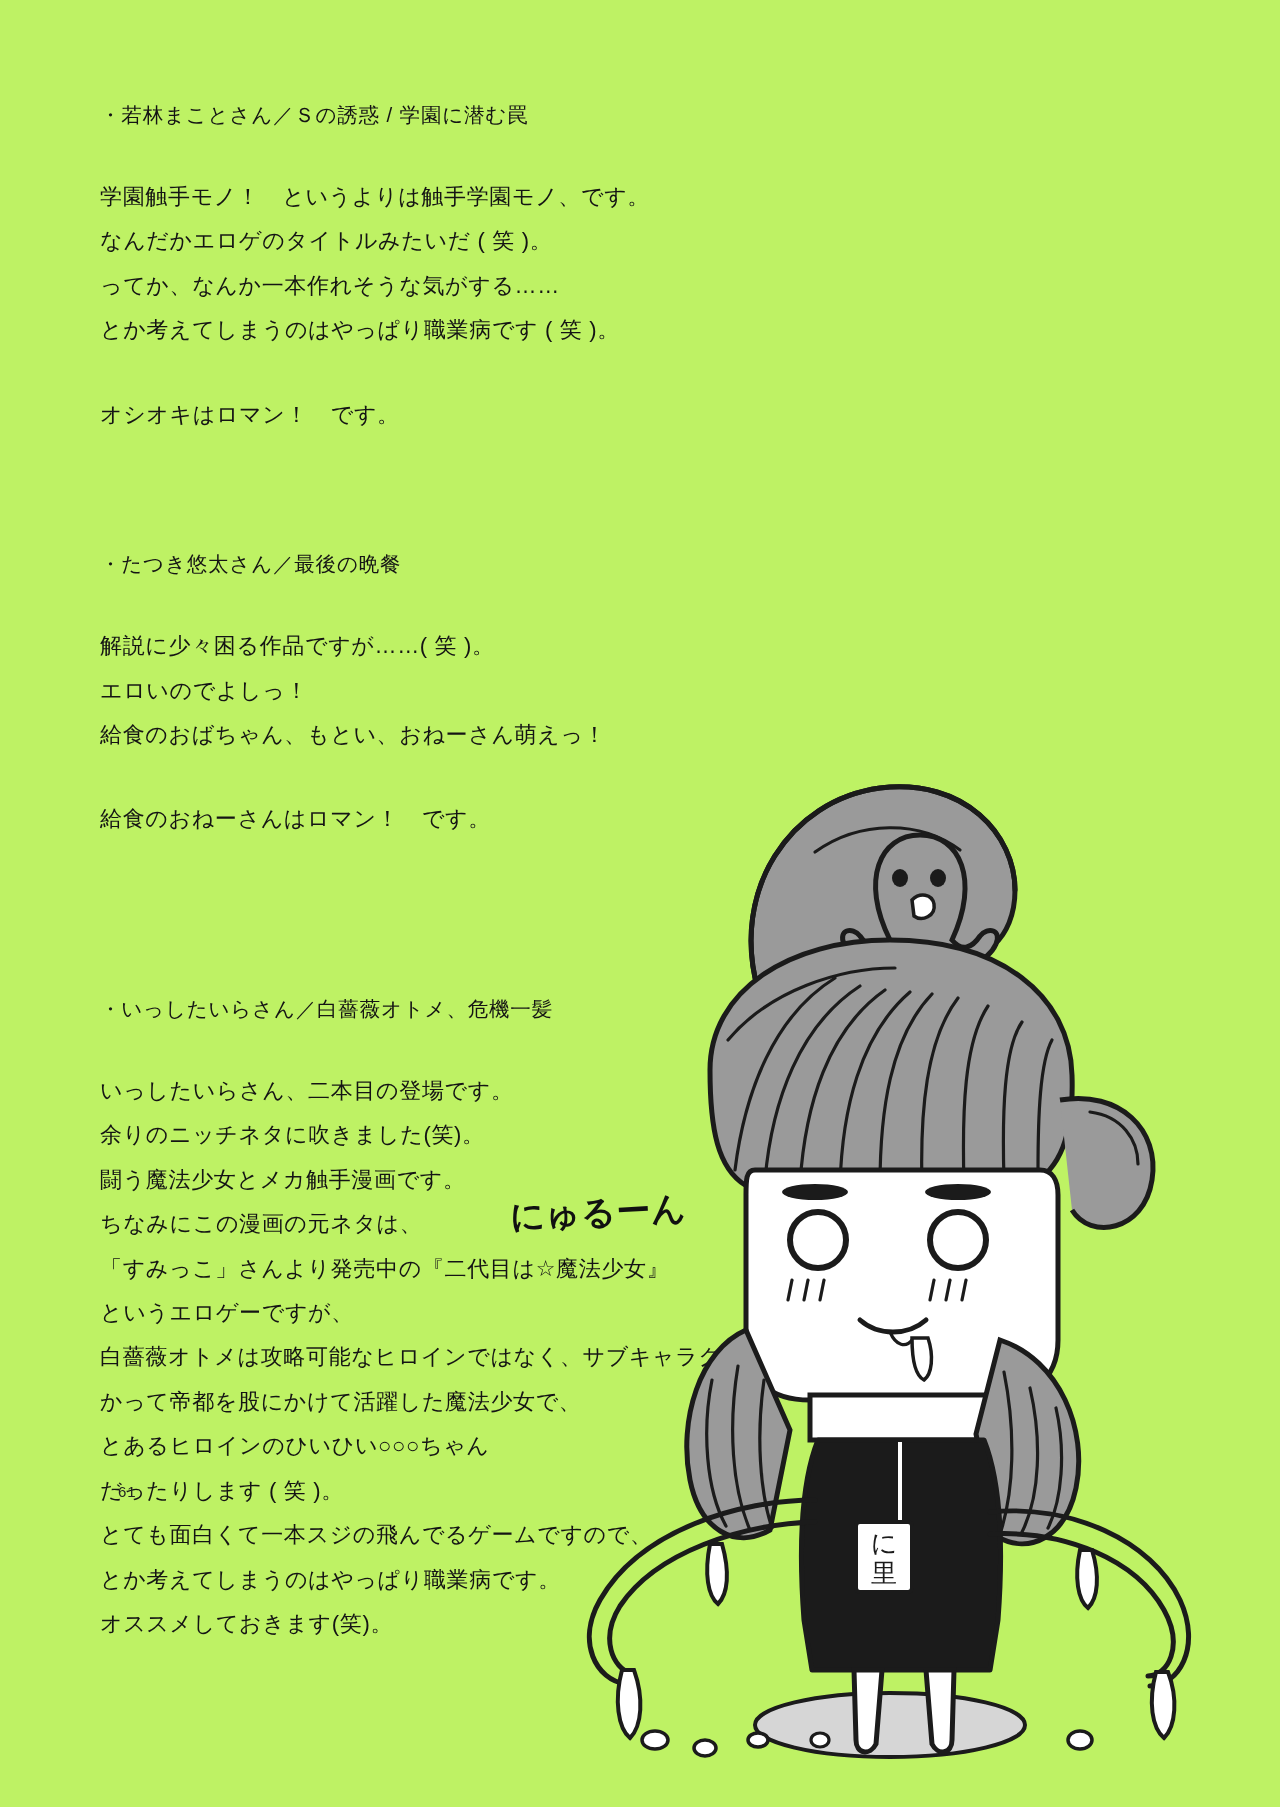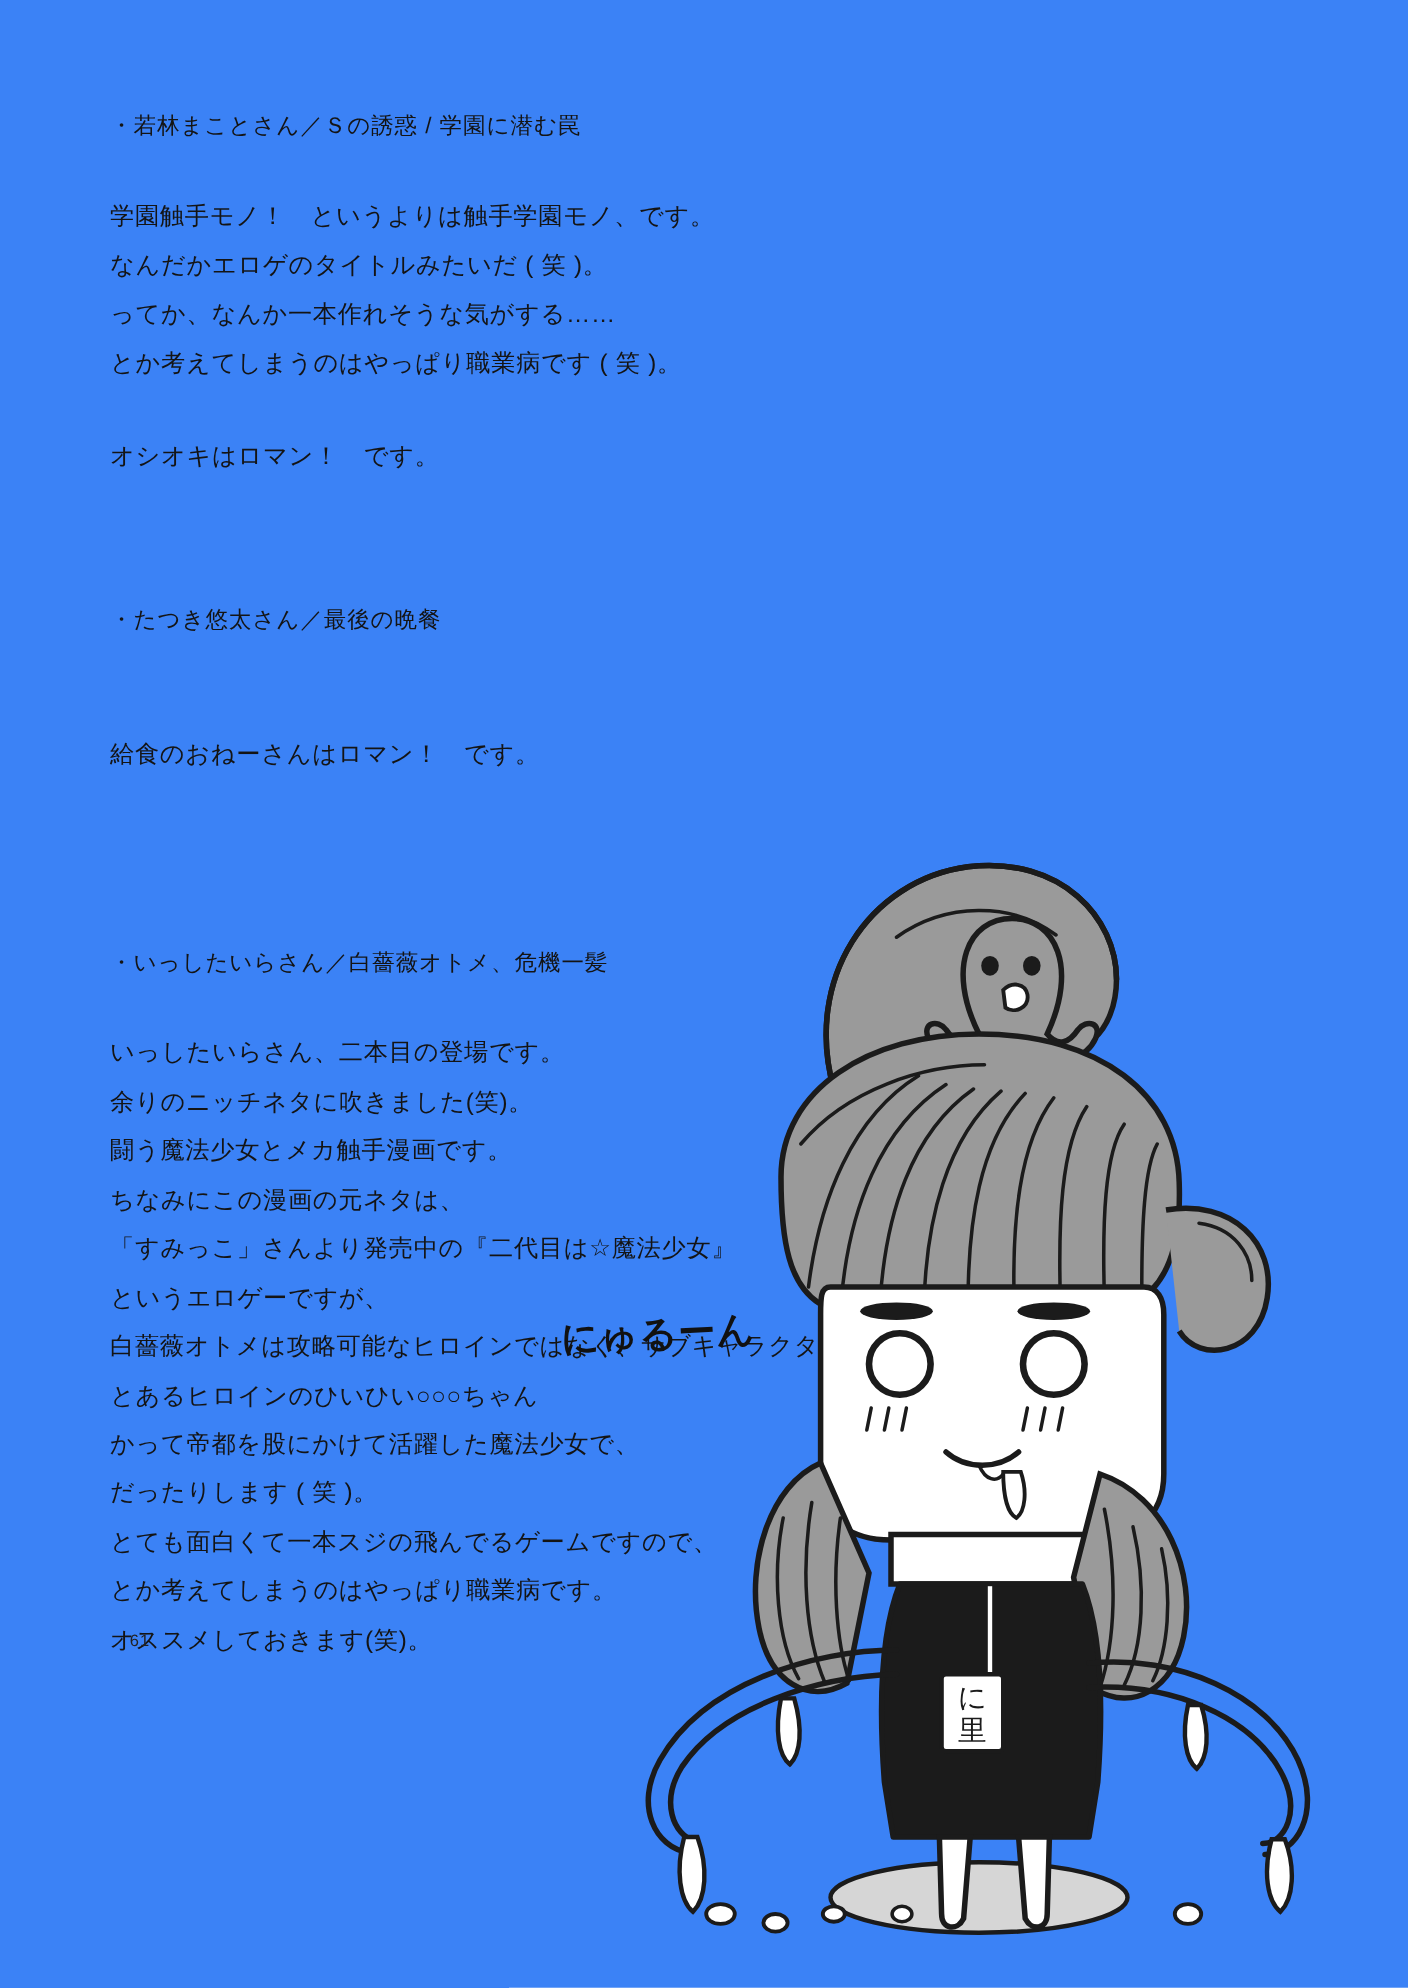--- a/index.html
+++ b/index.html
@@ -12,21 +12,21 @@
     height: 1807px;
     position: relative;
     font-family: "Liberation Sans", "DejaVu Sans", sans-serif;
     color: #1a1a1a;
     overflow: hidden;
   }
 
   .page {
     position: absolute;
     inset: 0;
-    background: #3b82f6;
+    background: #bef264;
     text-decoration: underline;
   }
 
   .text-column {
     position: absolute;
     left: 100px;
     top: 96px;
     width: 620px;
   }
 
@@ -111,42 +111,47 @@
       <div class="para">
         <span class="line">オシオキはロマン！　です。</span>
       </div>
     </div>
 
     <div class="gap-xl"></div>
 
     <div class="section">
       <div class="heading">・たつき悠太さん／最後の晩餐</div>
       <div class="gap-md"></div>
+      <div class="para">
+        <span class="line">解説に少々困る作品ですが……( 笑 )。</span>
+        <span class="line">エロいのでよしっ！</span>
+        <span class="line">給食のおばちゃん、もとい、おねーさん萌えっ！</span>
+      </div>
       <div class="gap-md"></div>
       <div class="para">
         <span class="line">給食のおねーさんはロマン！　です。</span>
       </div>
     </div>
 
     <div class="gap-xl"></div>
     <div class="gap-md"></div>
 
     <div class="section">
       <div class="heading">・いっしたいらさん／白薔薇オトメ、危機一髪</div>
       <div class="gap-md"></div>
       <div class="para">
         <span class="line">いっしたいらさん、二本目の登場です。</span>
         <span class="line">余りのニッチネタに吹きました(笑)。</span>
         <span class="line">闘う魔法少女とメカ触手漫画です。</span>
         <span class="line">ちなみにこの漫画の元ネタは、</span>
         <span class="line">「すみっこ」さんより発売中の『二代目は☆魔法少女』</span>
         <span class="line">というエロゲーですが、</span>
         <span class="line">白薔薇オトメは攻略可能なヒロインではなく、サブキャラクター。</span>
+        <span class="line">かって帝都を股にかけて活躍した魔法少女で、</span>
         <span class="line">とあるヒロインのひいひい○○○ちゃん</span>
-        <span class="line">かって帝都を股にかけて活躍した魔法少女で、</span>
         <span class="line">だったりします ( 笑 )。</span>
         <span class="line">とても面白くて一本スジの飛んでるゲームですので、</span>
         <span class="line">とか考えてしまうのはやっぱり職業病です。</span>
         <span class="line">オススメしておきます(笑)。</span>
       </div>
     </div>
 
   </div>
 
   <div class="page-number">61</div>

